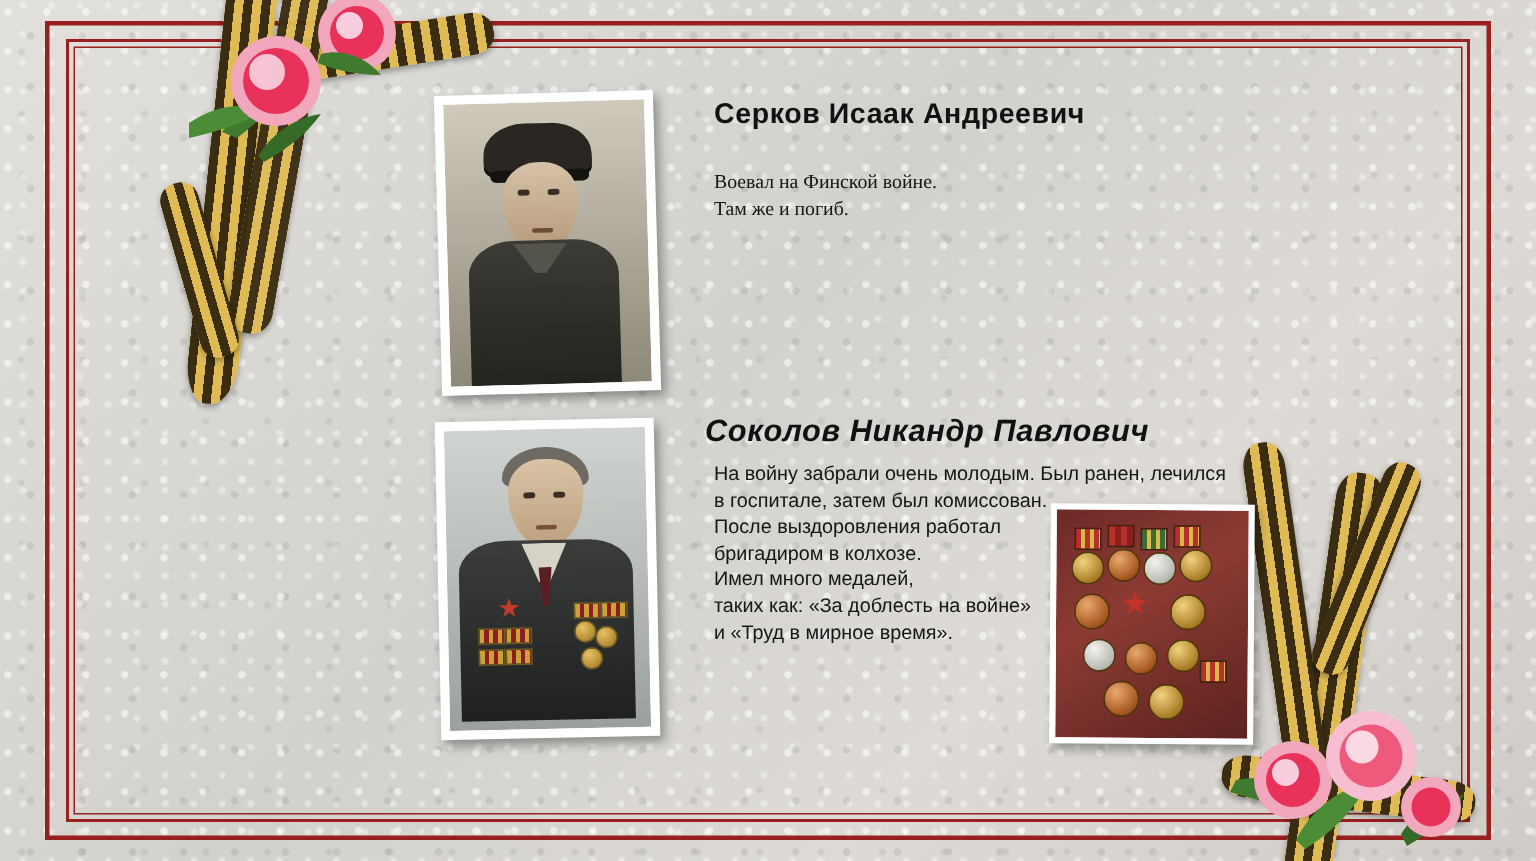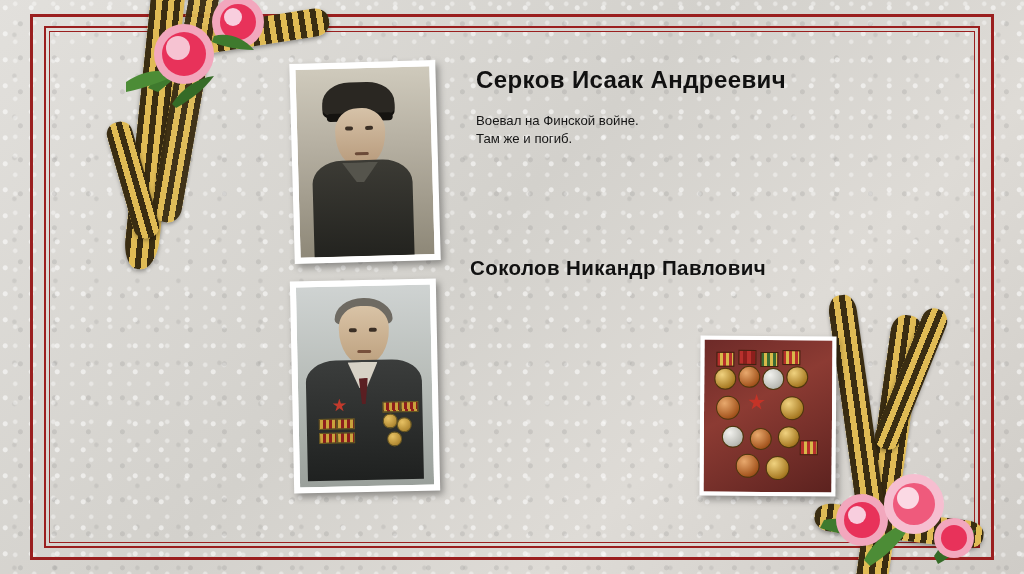--- a/index.html
+++ b/index.html
@@ -285,31 +285,31 @@
     clip-path: polygon(50% 0%, 61% 35%, 98% 35%, 68% 57%, 79% 91%, 50% 70%, 21% 91%, 32% 57%, 2% 35%, 39% 35%);
   }
 
   
   .heading {
     position: absolute;
     font-weight: bold;
     color: #111;
     letter-spacing: .4px;
   }
-  .h-serkov { left: 476px; top: 66px; font-size: 24px; }
-  .h-sokolov { left: 470px; top: 256px; font-size: 20.5px; }
+  .h-serkov { left: 476px; top: 66px; font-size: 19px; }
+  .h-sokolov { left: 470px; top: 276px; font-size: 20.5px; font-style: italic; }
 
   .body-text {
     position: absolute;
     color: #151515;
     font-size: 13.2px;
     line-height: 17.6px;
     white-space: pre-line;
   }
-  .t-serkov { left: 476px; top: 112px; }
+  .t-serkov { left: 476px; top: 112px; font-family: Liberation Serif, serif; }
   .t-sokolov { left: 476px; top: 307px; }
 
   .caption {
     position: absolute;
     left: 176px; top: 258px;
     color: #121212;
     font-size: 13.2px;
     line-height: 17.2px;
     white-space: pre-line;
   }
@@ -406,20 +406,27 @@
         <div class="p2-medal" style="left:84px; top:128px;"></div>
         <div class="p2-medal" style="left:98px; top:132px;"></div>
         <div class="p2-medal" style="left:88px; top:146px;"></div>
         <div class="p2-bar" style="left:84px; top:116px;"></div>
         <div class="p2-bar" style="left:102px; top:116px;"></div>
       </div>
     </div>
   </div>
 
   <div class="heading h-sokolov">Соколов Никандр Павлович</div>
+  <div class="body-text t-sokolov">На войну забрали очень молодым. Был ранен, лечился
+в госпитале, затем был комиссован.
+После выздоровления работал
+бригадиром в колхозе.
+Имел много медалей,
+таких как: «За доблесть на войне»
+и «Труд в мирное время».</div>
 
   <div class="photo photo-medals">
     <div class="inner">
       <div class="medal-board">
         <div class="mb-item mb-ribbon" style="left:12px; top:12px;"></div>
         <div class="mb-item mb-ribbon red" style="left:34px; top:10px;"></div>
         <div class="mb-item mb-ribbon green" style="left:56px; top:12px;"></div>
         <div class="mb-item mb-ribbon" style="left:78px; top:10px;"></div>
         <div class="mb-item mb-round" style="left:10px; top:28px; width:20px; height:20px;"></div>
         <div class="mb-item mb-round bronze" style="left:34px; top:26px; width:20px; height:20px;"></div>

